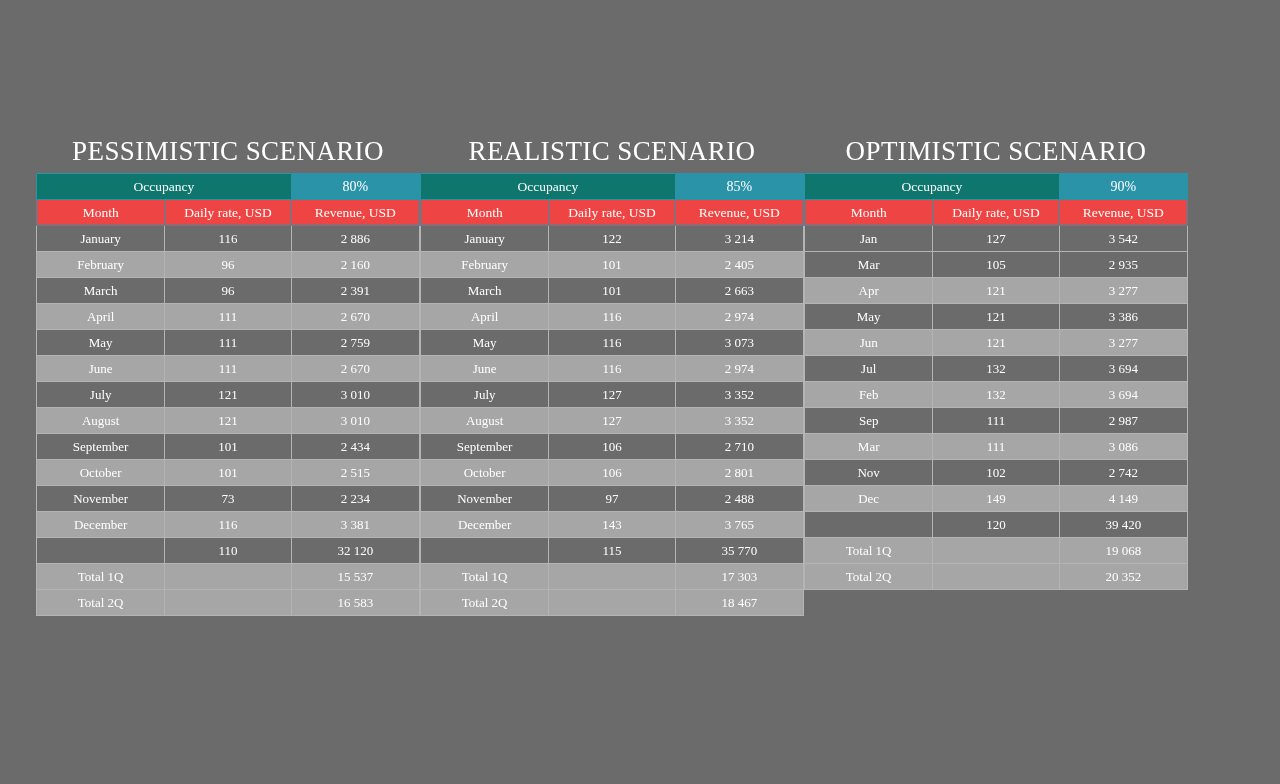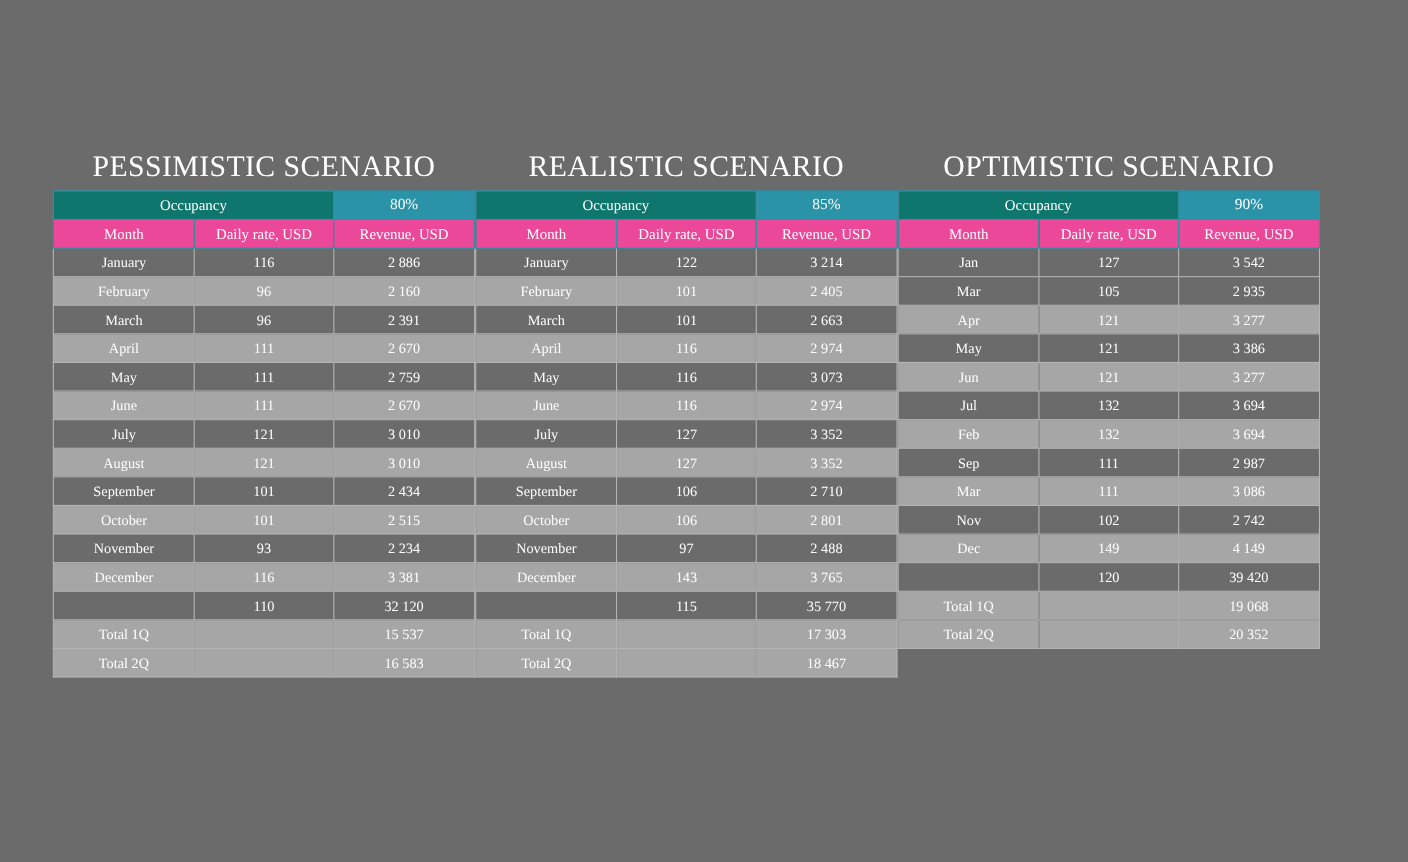--- a/index.html
+++ b/index.html
@@ -15,21 +15,21 @@
   }
   .slide {
     position: relative;
     width: 1280px;
     height: 784px;
     box-sizing: border-box;
   }
   .columns {
     display: flex;
     justify-content: space-between;
-    padding: 0 48px;
+    padding: 0 36px;
     box-sizing: border-box;
     width: 1140px;
   }
   .scenario {
     width: 384px;
     box-sizing: border-box;
   }
   .scenario-title {
     color: #ffffff;
     font-size: 27px;
@@ -64,21 +64,21 @@
     background: #0f766e;
     font-size: 13.5px;
     border-color: #2b93a8 !important;
   }
   .hdr-occ-val {
     background: #2b93a8;
     font-size: 14px;
     border-color: #2b93a8 !important;
   }
   .hdr-row td {
-    background: #ec4899;
+    background: #ef4444;
     font-size: 13.5px;
     border-color: #2b93a8 !important;
   }
   .r-dark td {
     background: #6b6b6b;
   }
   .r-light td {
     background: #a6a6a6;
   }
   .c-month {
@@ -168,21 +168,21 @@
                 <td class="rate-cell">101</td>
                 <td class="rev-cell">2 434</td>
               </tr>
             <tr class="r-light">
                 <td>October</td>
                 <td class="rate-cell">101</td>
                 <td class="rev-cell">2 515</td>
               </tr>
             <tr class="r-dark">
                 <td>November</td>
-                <td class="rate-cell">93</td>
+                <td class="rate-cell">73</td>
                 <td class="rev-cell">2 234</td>
               </tr>
             <tr class="r-light">
                 <td>December</td>
                 <td class="rate-cell">116</td>
                 <td class="rev-cell">3 381</td>
               </tr>
             <tr class="r-dark">
                 <td></td>
                 <td class="rate-cell">110</td>

